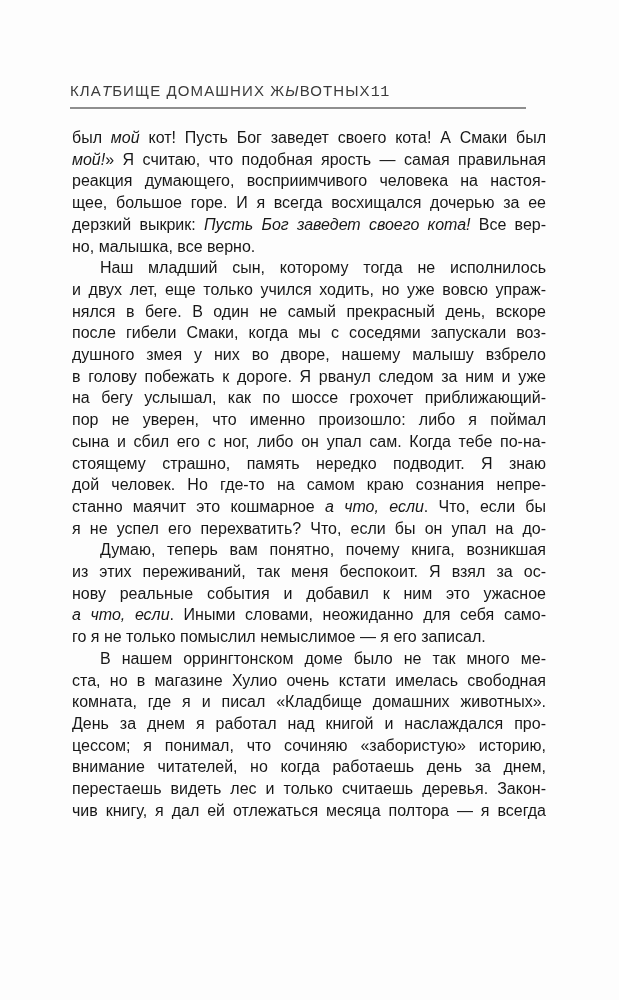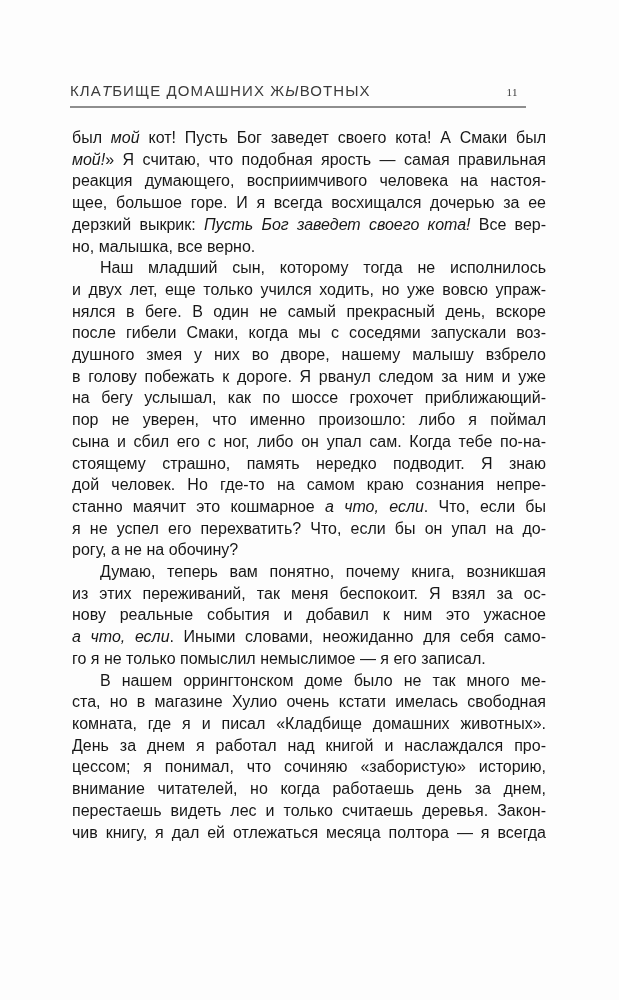--- a/index.html
+++ b/index.html
@@ -16,36 +16,35 @@
     position:relative;
     overflow:hidden;
     font-family:"Liberation Serif", serif;
   }
   .running-header{
     position:absolute;
     left:70px;
     top:83px;
     width:456px;
     display:flex;
-    justify-content:space-between;
     align-items:baseline;
     border-bottom:2px solid var(--rule);
     padding-bottom:6px;
   }
   .running-title{
     font-family:"Liberation Sans", sans-serif;
     font-size:15px;
     line-height:16px;
     letter-spacing:1.1px;
     color:var(--header-text);
   }
   .running-title i{font-style:italic;}
   .page-number{
-    font-family:Liberation Serif, serif;
-    font-size:11px;
+    font-family:Liberation Mono, monospace;
+    font-size:15px;
     line-height:16px;
     letter-spacing:.5px;
     color:var(--header-text);
     margin-right:8px;
   }
   .text-block{
     position:absolute;
     left:72px;
     top:127px;
     width:474px;
@@ -84,21 +83,20 @@
     <div class="line">после гибели Смаки, когда мы с соседями запускали воз-</div>
     <div class="line">душного змея у них во дворе, нашему малышу взбрело</div>
     <div class="line">в голову побежать к дороге. Я рванул следом за ним и уже</div>
     <div class="line">на бегу услышал, как по шоссе грохочет приближающий-</div>
     <div class="line">пор не уверен, что именно произошло: либо я поймал</div>
     <div class="line">сына и сбил его с ног, либо он упал сам. Когда тебе по-на-</div>
     <div class="line">стоящему страшно, память нередко подводит. Я знаю</div>
     <div class="line">дой человек. Но где-то на самом краю сознания непре-</div>
     <div class="line">станно маячит это кошмарное <i>а что, если</i>. Что, если бы</div>
     <div class="line">я не успел его перехватить? Что, если бы он упал на до-</div>
-    <div class="line para-end">рогу, а не на обочину?</div>
     <div class="line indent">Думаю, теперь вам понятно, почему книга, возникшая</div>
     <div class="line">из этих переживаний, так меня беспокоит. Я взял за ос-</div>
     <div class="line">нову реальные события и добавил к ним это ужасное</div>
     <div class="line"><i>а что, если</i>. Иными словами, неожиданно для себя само-</div>
     <div class="line para-end">го я не только помыслил немыслимое — я его записал.</div>
     <div class="line indent">В нашем оррингтонском доме было не так много ме-</div>
     <div class="line">ста, но в магазине Хулио очень кстати имелась свободная</div>
     <div class="line">комната, где я и писал «Кладбище домашних животных».</div>
     <div class="line">День за днем я работал над книгой и наслаждался про-</div>
     <div class="line">цессом; я понимал, что сочиняю «забористую» историю,</div>

